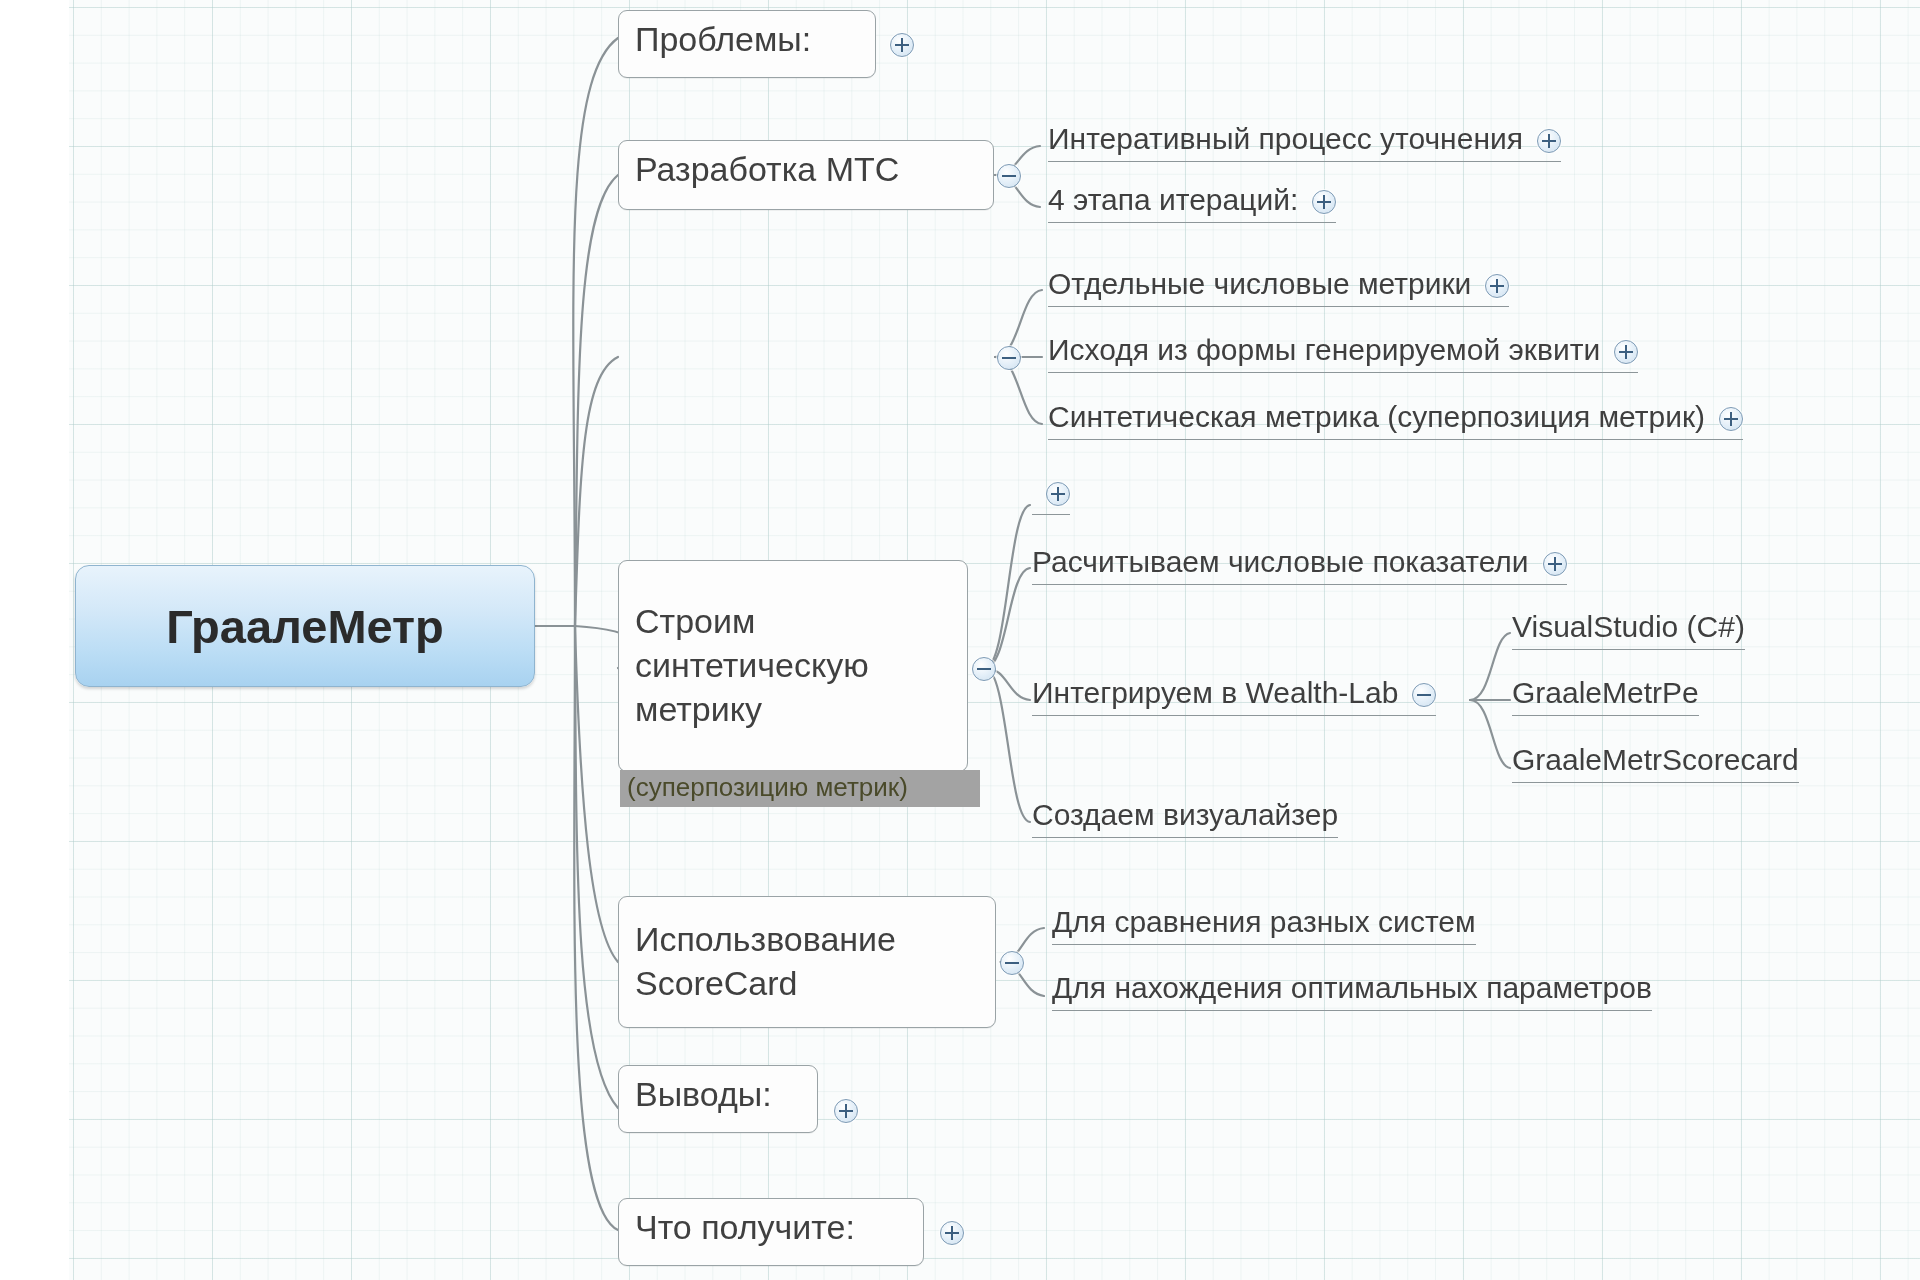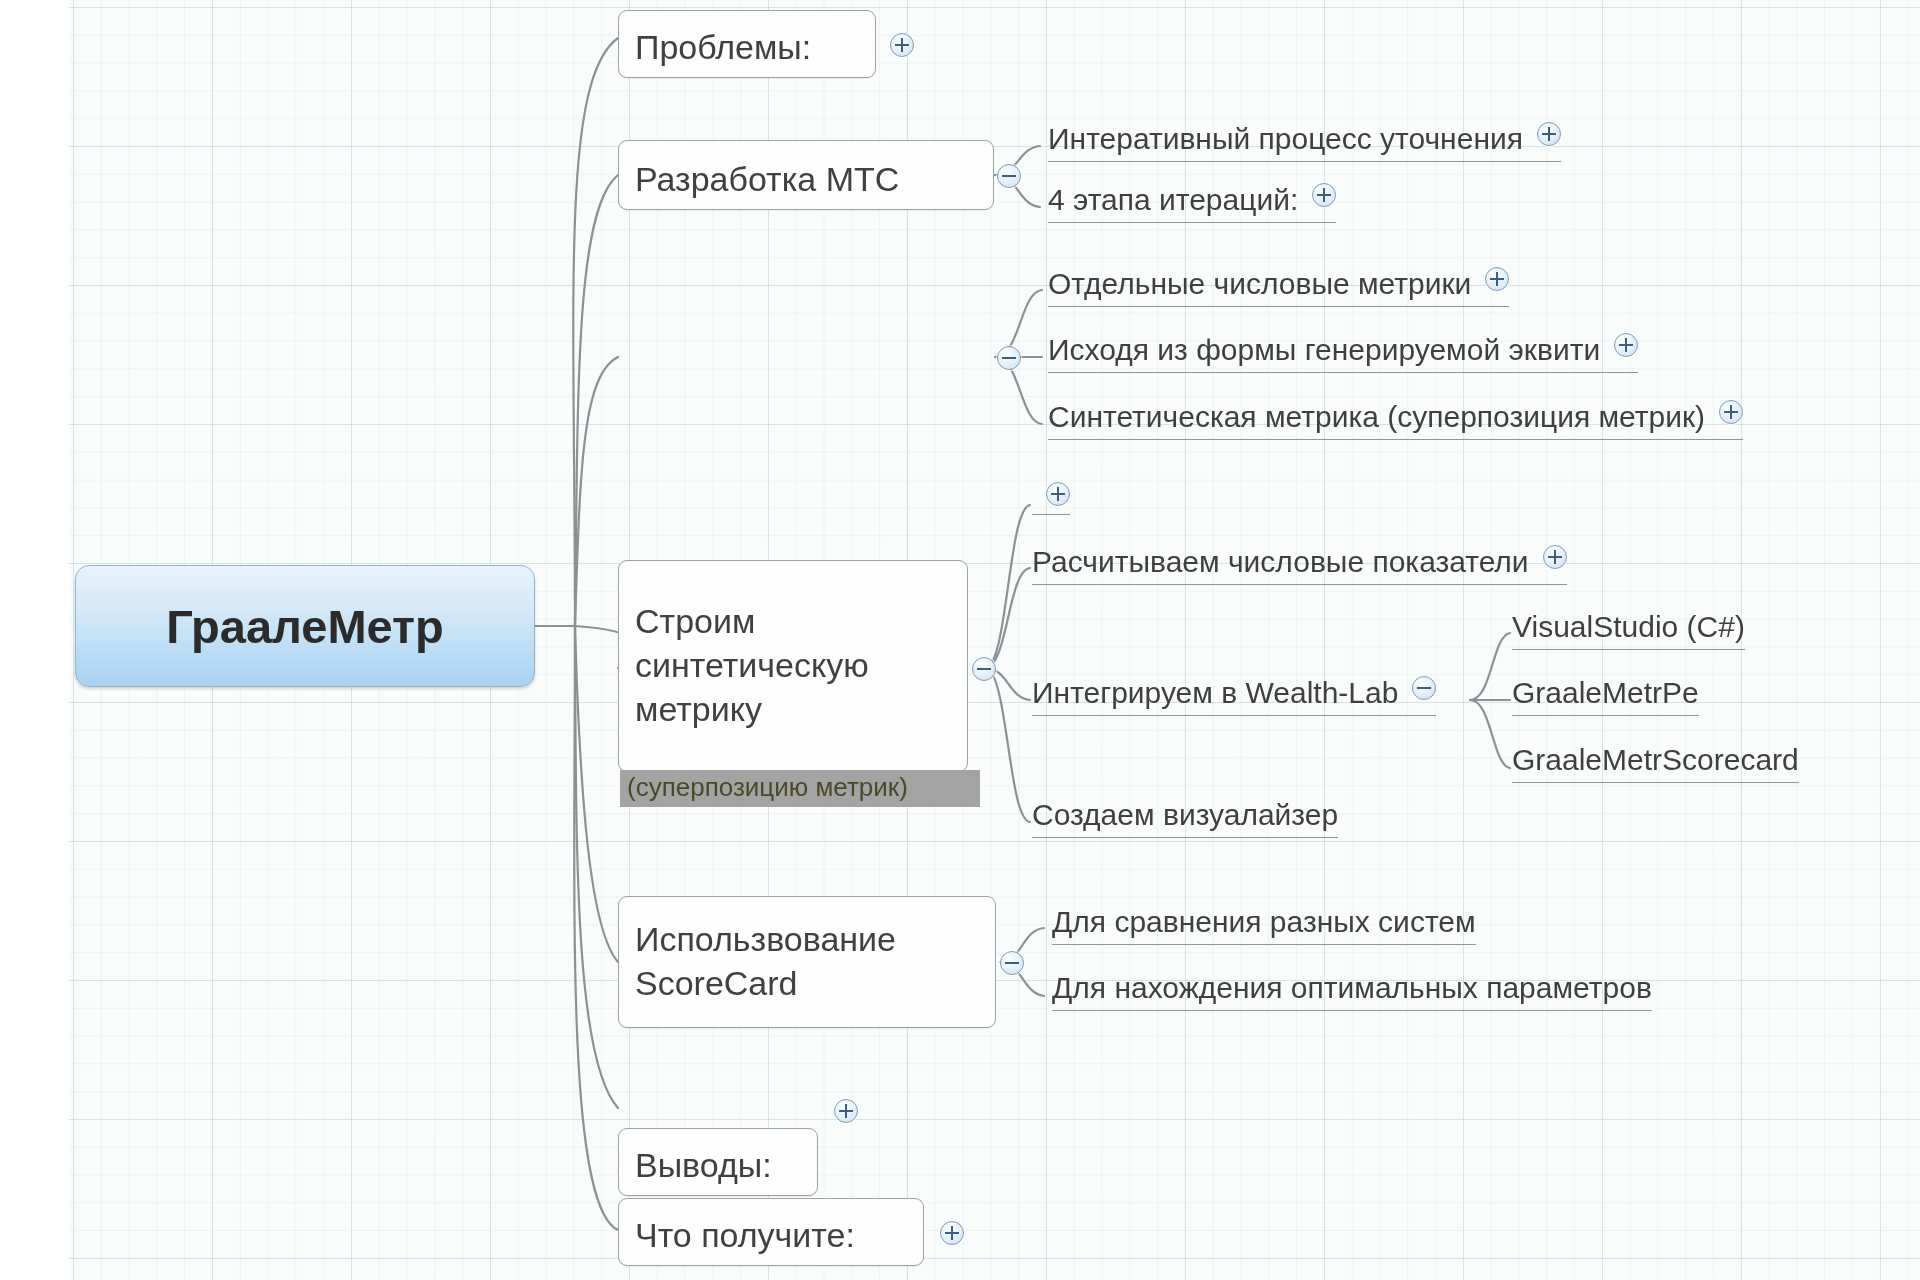--- a/index.html
+++ b/index.html
@@ -48,21 +48,21 @@
   .node {
     position: absolute;
     box-sizing: border-box;
     color: #3a3a3a;
   }
   .boxnode {
     border: 1.6px solid #9aa3a6;
     border-radius: 9px;
     background: #fdfdfd;
     display: flex;
-    align-items: flex-end;
+    align-items: flex-start;
     padding: 6px 16px 8px 16px;
     line-height: 1.30;
     font-size: 34px;
     color: #404040;
     box-shadow: 0 1px 0 rgba(0,0,0,0.05);
   }
   #root {
     left: 75px; top: 565px;
     width: 460px; height: 122px;
     border: 1.5px solid #8fb4cf;
@@ -77,20 +77,21 @@
 
   
   .leaf {
     position: absolute;
     font-size: 30px;
     color: #3f3f3f;
     white-space: nowrap;
     border-bottom: 1.8px solid #8d9699;
     padding-bottom: 5px;
     display: flex;
+    align-items: flex-end;
   }
   .leaf .txt { display: inline-block; }
 
   
   .tgl {
     display: inline-block;
     width: 22px; height: 22px;
     border-radius: 50%;
     border: 1.6px solid #7e9bb5;
     background: radial-gradient(circle at 38% 32%, #ffffff 0%, #e2eef8 55%, #cfe0ee 100%);
@@ -257,21 +258,21 @@
   </div>
   <span class="tgl minus tgl-float" style="left:1000px; top:951px;"></span>
 
   <div class="plainleaf" style="left:1052px; top:905px;">
     <span>Для сравнения разных систем</span>
   </div>
   <div class="plainleaf" style="left:1052px; top:971px;">
     <span>Для нахождения оптимальных параметров</span>
   </div>
 
-  <div class="node boxnode" style="left:618px; top:1128px; width:200px; height:68px;">
+  <div class="node boxnode" style="left:618px; top:1065px; width:200px; height:68px;">
     <span>Выводы:</span>
   </div>
   <span class="tgl tgl-float" style="left:834px; top:1099px;"></span>
 
   <div class="node boxnode" style="left:618px; top:1198px; width:306px; height:68px;">
     <span>Что получите:</span>
   </div>
   <span class="tgl tgl-float" style="left:940px; top:1221px;"></span>
 
 </div>

